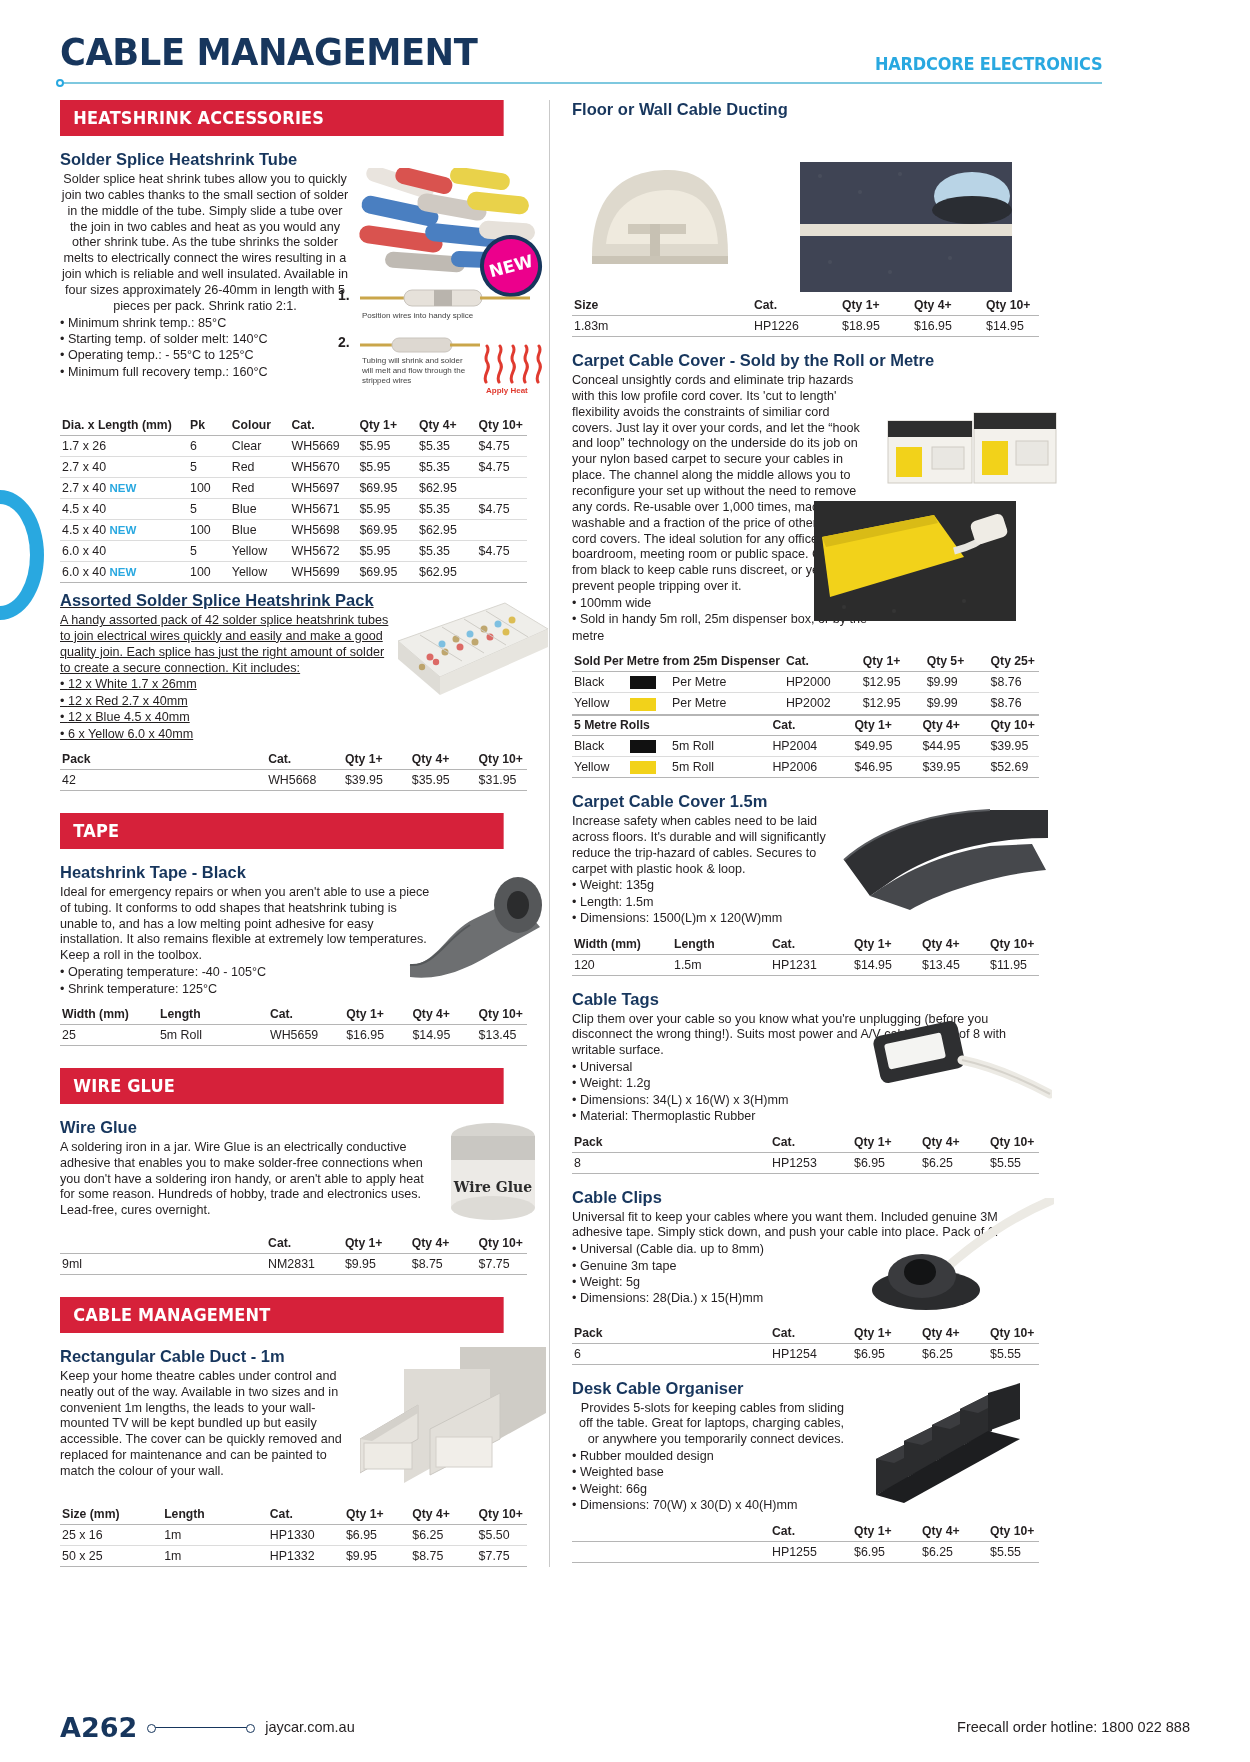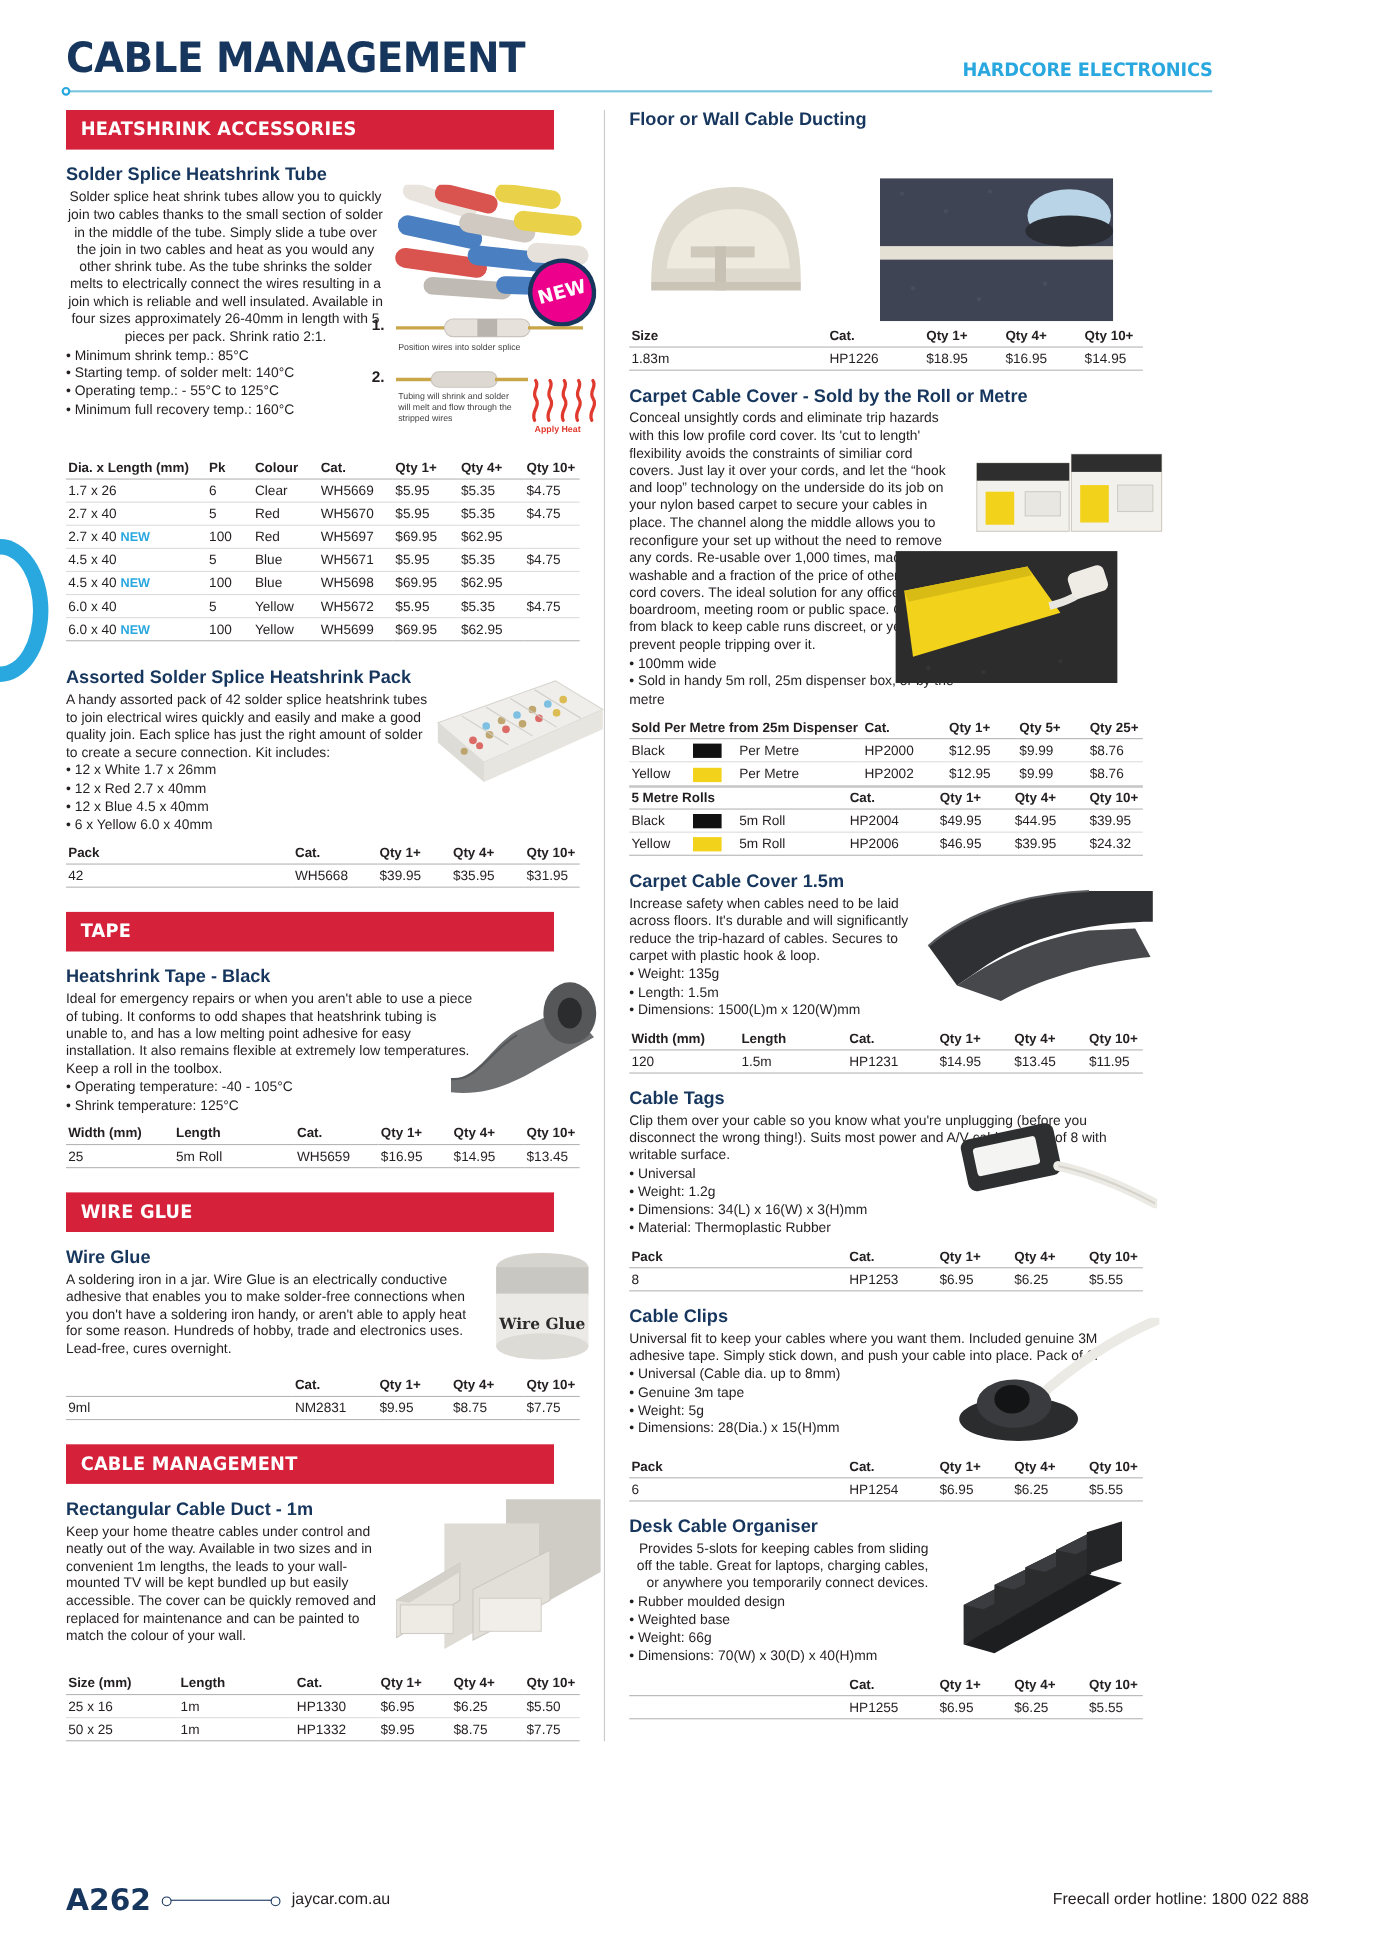--- a/index.html
+++ b/index.html
@@ -149,21 +149,21 @@
         </div>
 
         <div class="img" style="left:278px; top:135px; width:210px; height:40px;">
           <div style="position:absolute;left:0;top:2px;font-size:14px;font-weight:bold;">1.</div>
           <svg style="position:absolute;left:22px;top:0;" width="170" height="26" viewBox="0 0 170 26">
             <line x1="0" y1="13" x2="46" y2="13" stroke="#caa64a" stroke-width="3"></line>
             <rect x="44" y="5" width="78" height="16" rx="8" fill="#e6e1da" stroke="#c9c4bd"></rect>
             <rect x="74" y="5" width="18" height="16" fill="#b9b4ad"></rect>
             <line x1="120" y1="13" x2="170" y2="13" stroke="#caa64a" stroke-width="3"></line>
           </svg>
-          <div style="position:absolute;left:24px;top:26px;font-size:8px;color:#444;">Position wires into solder splice</div>
+          <div style="position:absolute;left:24px;top:26px;font-size:8px;color:#444;">Position wires into handy splice</div>
         </div>
 
         <div class="img" style="left:278px; top:184px; width:215px; height:70px;">
           <div style="position:absolute;left:0;top:0;font-size:14px;font-weight:bold;">2.</div>
           <svg style="position:absolute;left:22px;top:0;" width="120" height="22" viewBox="0 0 120 22">
             <line x1="0" y1="11" x2="34" y2="11" stroke="#caa64a" stroke-width="3"></line>
             <rect x="32" y="4" width="60" height="14" rx="7" fill="#ddd8d1" stroke="#c9c4bd"></rect>
             <line x1="90" y1="11" x2="120" y2="11" stroke="#caa64a" stroke-width="3"></line>
           </svg>
           <div style="position:absolute;left:24px;top:22px;width:112px;font-size:8px;line-height:1.25;color:#444;">Tubing will shrink and solder will melt and flow through  the stripped wires</div>
@@ -252,21 +252,21 @@
             <td>100</td>
             <td>Yellow</td>
             <td>WH5699</td>
             <td>$69.95</td>
             <td>$62.95</td>
             <td></td>
             </tr>
         </tbody>
       </table>
 
-      <div class="prod-block" style="margin-top:24px; min-height:150px;">
+      <div class="prod-block" style="margin-top:8px; min-height:150px;text-decoration:underline;">
         <div class="prod-title">Assorted Solder Splice Heatshrink Pack</div>
         <div class="body-text text-narrow-330">A handy assorted pack of 42 solder splice heatshrink tubes to join electrical wires quickly and easily and make a good quality join. Each splice has just the right amount of solder to create a secure connection. Kit includes:</div>
         <ul class="bullets">
           <li>12 x White 1.7 x 26mm</li>
           <li>12 x Red 2.7 x 40mm</li>
           <li>12 x Blue 4.5 x 40mm</li>
           <li>6 x Yellow 6.0 x 40mm</li>
         </ul>
         <div class="img" style="left:330px; top:8px; width:160px; height:145px;">
           <svg width="160" height="145" viewBox="0 0 160 145">
@@ -591,21 +591,21 @@
             <td>$44.95</td>
             <td>$39.95</td>
           </tr>
           <tr>
             <td>Yellow</td>
             <td><span class="sw sw-yellow"></span></td>
             <td>5m Roll</td>
             <td>HP2006</td>
             <td>$46.95</td>
             <td>$39.95</td>
-            <td>$24.32</td>
+            <td>$52.69</td>
           </tr>
         </tbody>
       </table>
 
       <div class="prod-block" style="margin-top:14px; min-height:118px;">
         <div class="prod-title">Carpet Cable Cover 1.5m</div>
         <div class="body-text" style="width:270px;">Increase safety when cables need to be laid across floors. It's durable and will significantly reduce the trip-hazard of cables. Secures to carpet with plastic hook &amp; loop.</div>
         <ul class="bullets">
           <li>Weight: 135g</li>
           <li>Length: 1.5m</li>

